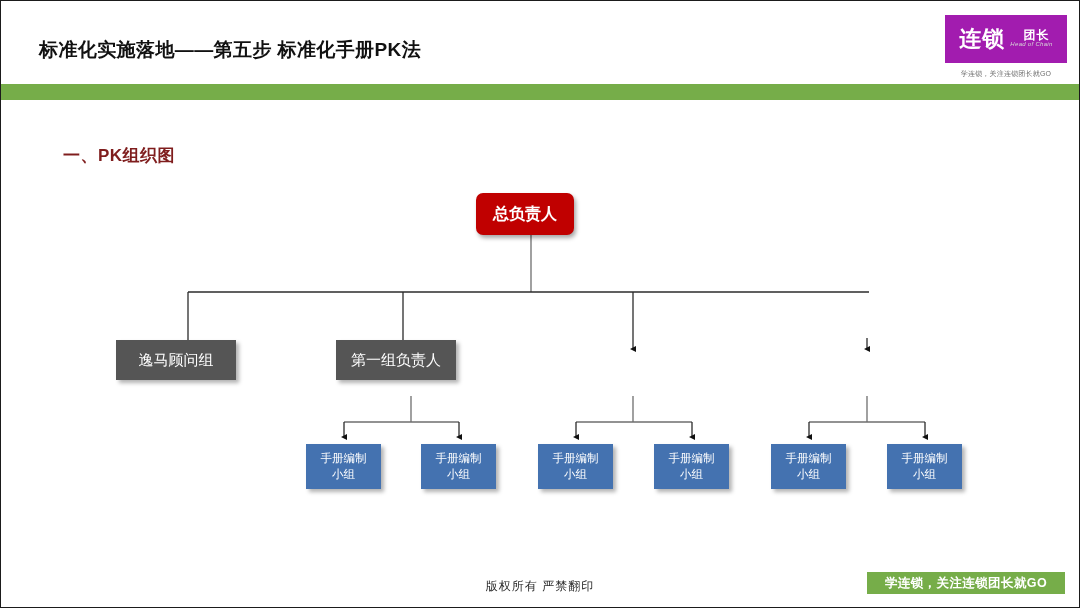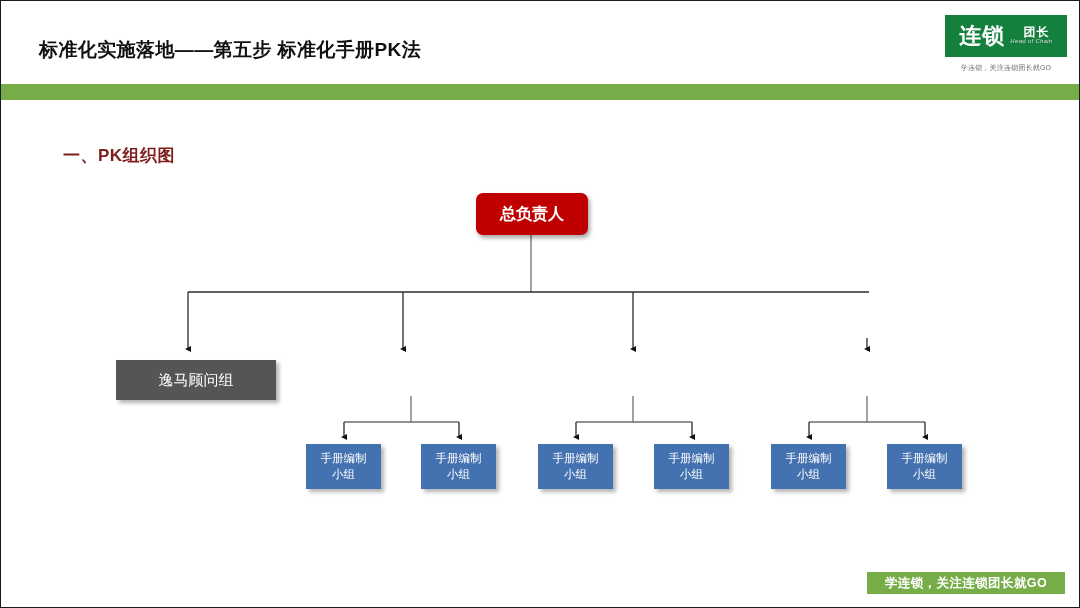--- a/index.html
+++ b/index.html
@@ -50,27 +50,27 @@
 
   
   .logo-wrap {
     position: absolute;
     right: 12px;
     top: 14px;
     width: 122px;
     text-align: center;
   }
   .logo-box {
-    background: #15803d;
+    background: #a21caf;
     display: flex;
     align-items: center;
     justify-content: center;
     padding: 4px 8px 5px 8px;
     box-sizing: border-box;
-    height: 42px;
+    height: 48px;
   }
   .logo-main {
     color: #ffffff;
     font-size: 22px;
     font-weight: bold;
     letter-spacing: 1px;
     line-height: 1;
   }
   .logo-side {
     display: flex;
@@ -126,34 +126,34 @@
     position: absolute;
     display: flex;
     align-items: center;
     justify-content: center;
     text-align: center;
     color: #ffffff;
     box-sizing: border-box;
     pointer-events: auto;
   }
   .node-root {
-    width: 112px;
+    width: 98px;
     height: 42px;
     left: 475px;
     top: 192px;
     background: #c00000;
     border-radius: 7px;
     font-size: 16px;
     font-weight: bold;
     box-shadow: 2px 3px 4px rgba(0,0,0,0.35);
   }
   .node-gray {
-    width: 160px;
+    width: 120px;
     height: 40px;
-    top: 359px;
+    top: 339px;
     background: #555555;
     font-size: 15px;
     box-shadow: 3px 3px 4px rgba(0,0,0,0.3);
   }
   .g1 { left: 115px; }
   .g2 { left: 335px; }
   .g3 { left: 557px; }
   .g4 { left: 790px; }
 
   .node-blue {
@@ -251,20 +251,21 @@
 
     <line x1="866" y1="395" x2="866" y2="421" stroke="#6e6e6e" stroke-width="1.3"></line>
     <line x1="808" y1="421" x2="924" y2="421" stroke="#6e6e6e" stroke-width="1.3"></line>
     <line x1="808" y1="421" x2="808" y2="436" stroke="#2b2b2b" stroke-width="1.3" marker-end="url(#arrow)"></line>
     <line x1="924" y1="421" x2="924" y2="436" stroke="#2b2b2b" stroke-width="1.3" marker-end="url(#arrow)"></line>
   </svg>
 
   <div class="node node-root">总负责人</div>
 
   <div class="node node-gray g1">逸马顾问组</div>
+  <div class="node node-gray g2">第一组负责人</div>
 
   <div class="node node-blue b1">
     <span>
       <span>手册编制</span><br>
       <span>小组</span>
     </span>
   </div>
   <div class="node node-blue b2">
     <span>
       <span>手册编制</span><br>
@@ -289,15 +290,16 @@
       <span>小组</span>
     </span>
   </div>
   <div class="node node-blue b6">
     <span>
       <span>手册编制</span><br>
       <span>小组</span>
     </span>
   </div>
 
+  <div class="footer-note">版权所有  严禁翻印</div>
   <div class="footer-badge">学连锁，关注连锁团长就GO</div>
 
 </div>
 
 </body></html>

